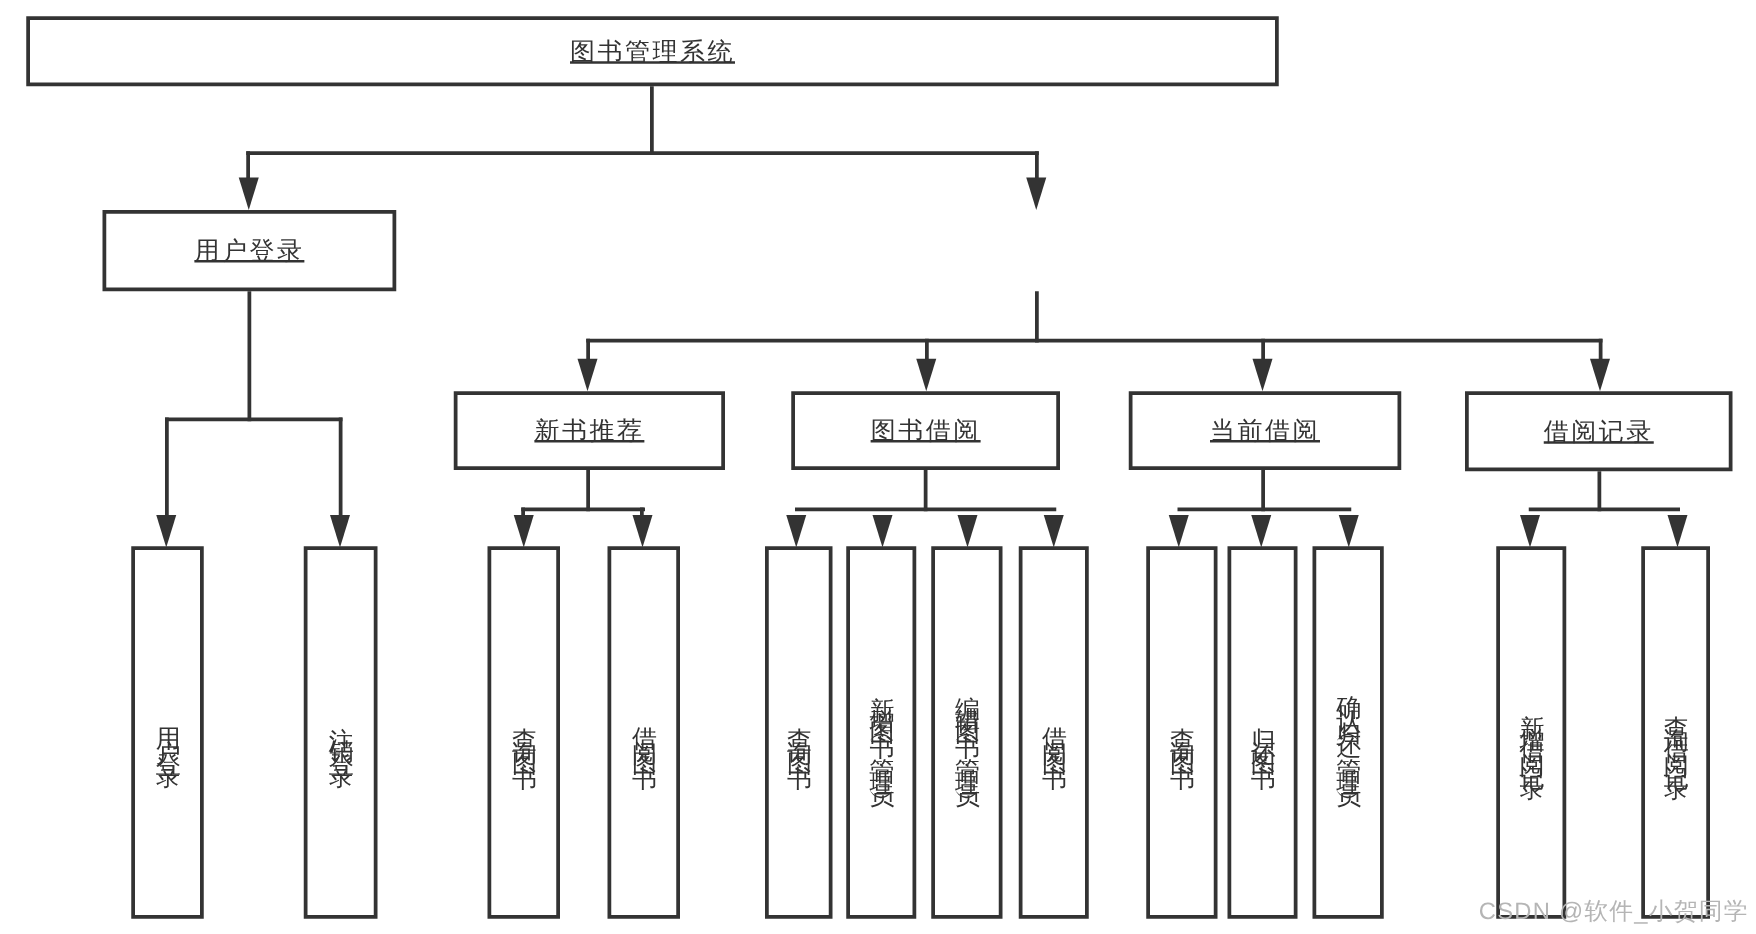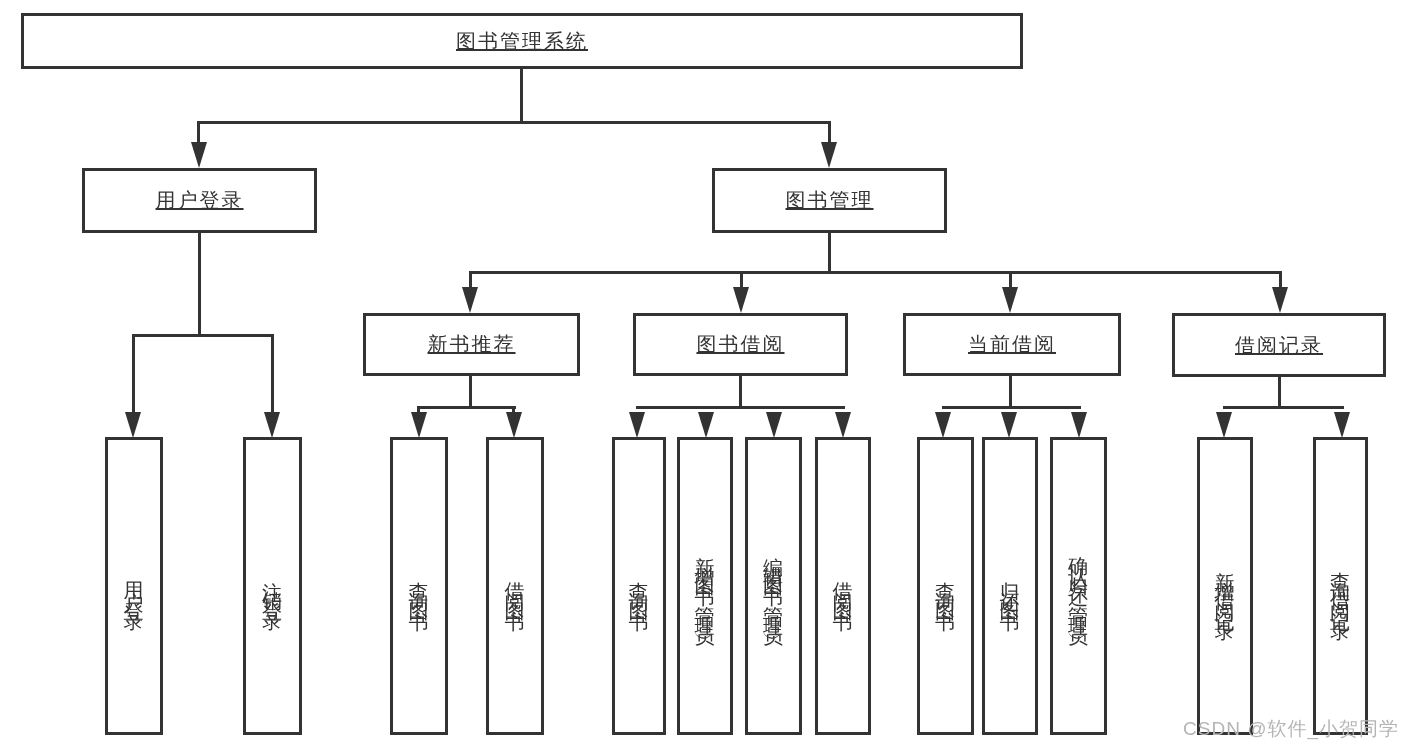--- a/index.html
+++ b/index.html
@@ -62,23 +62,20 @@
 <div id="canvas">
 
   <div class="box h" style="left:21px;top:13px;width:1002px;height:56px">
     <span>图书管理系统</span>
   </div>
 
   <div class="box h" style="left:82px;top:168px;width:235px;height:65px">
     <span>用户登录</span>
   </div>
 
-  <div class="box h" style="left:712px;top:168px;width:235px;height:65px">
-    <span>图书管理</span>
-  </div>
 
   <div class="box h" style="left:633px;top:313px;width:215px;height:63px">
     <span>图书借阅</span>
   </div>
 
   <div class="box h" style="left:363px;top:313px;width:217px;height:63px">
     <span>新书推荐</span>
   </div>
 
   <div class="box h" style="left:903px;top:313px;width:218px;height:63px">

